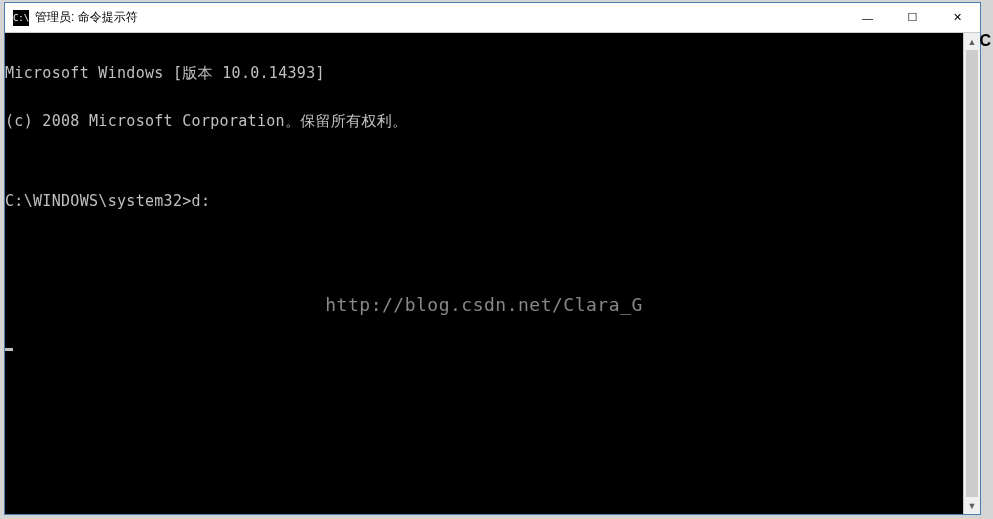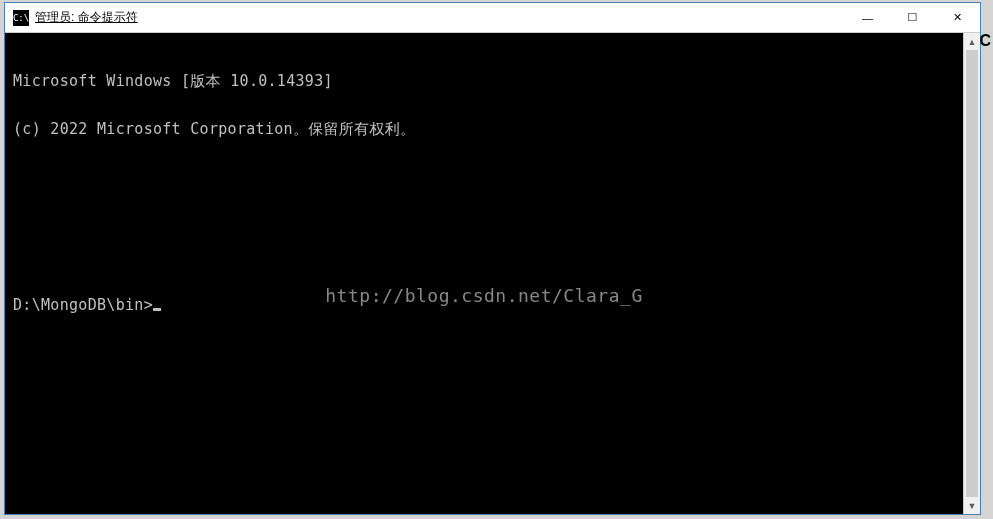--- a/index.html
+++ b/index.html
@@ -42,21 +42,20 @@
       align-items: center;
       justify-content: center;
       font-size: 9px;
       color: #fff;
       font-family: monospace;
     }
     .title-text {
       margin-left: 6px;
       font-size: 12px;
       color: #000;
-      text-decoration: underline;
     }
     .title-controls {
       margin-left: auto;
       display: flex;
       height: 100%;
     }
     .title-btn {
       width: 45px;
       height: 100%;
       display: flex;
@@ -71,32 +70,32 @@
       position: relative;
       display: flex;
     }
     .terminal {
       flex: 1;
       background: #000;
       color: #c0c0c0;
       font-family: "NSimSun", "SimSun", "Consolas", monospace;
       font-size: 15px;
       line-height: 16px;
-      padding: 8px;
+      padding: 0;
       letter-spacing: 0.3px;
       white-space: pre;
       overflow: hidden;
       position: relative;
     }
     .term-line {
       display: block;
     }
     .watermark {
       position: absolute;
-      top: 255px;
+      top: 264px;
       left: 0;
       width: 100%;
       text-align: center;
       color: #888;
       font-family: "Consolas", "NSimSun", monospace;
       font-size: 18px;
       letter-spacing: 0.5px;
       pointer-events: none;
     }
     .cursor {
@@ -154,26 +153,27 @@
     <div class="title-text">管理员: 命令提示符</div>
     <div class="title-controls">
       <div class="title-btn">—</div>
       <div class="title-btn">☐</div>
       <div class="title-btn close">✕</div>
     </div>
   </div>
   <div class="terminal-area">
     <div class="terminal">
       <span class="term-line">Microsoft Windows [版本 10.0.14393]</span>
-      <span class="term-line">(c) 2022 Microsoft Corporation。保留所有权利。</span>
+      <span class="term-line">(c) 2008 Microsoft Corporation。保留所有权利。</span>
+      <span class="term-line"></span>
+      <span class="term-line">C:\WINDOWS\system32&gt;d:</span>
       <span class="term-line"></span>
       <span class="term-line"></span>
       <span class="term-line"></span>
-      <span class="term-line"></span>
-      <span class="term-line"><span>D:\MongoDB\bin&gt;</span><span class="cursor"></span></span>
+      <span class="term-line"><span class="cursor"></span></span>
       <div class="watermark">http://blog.csdn.net/Clara_G</div>
     </div>
     <div class="scrollbar">
       <div class="scroll-arrow">▲</div>
       <div class="scroll-track">
         <div class="scroll-thumb"></div>
       </div>
       <div class="scroll-arrow">▼</div>
     </div>
   </div>

